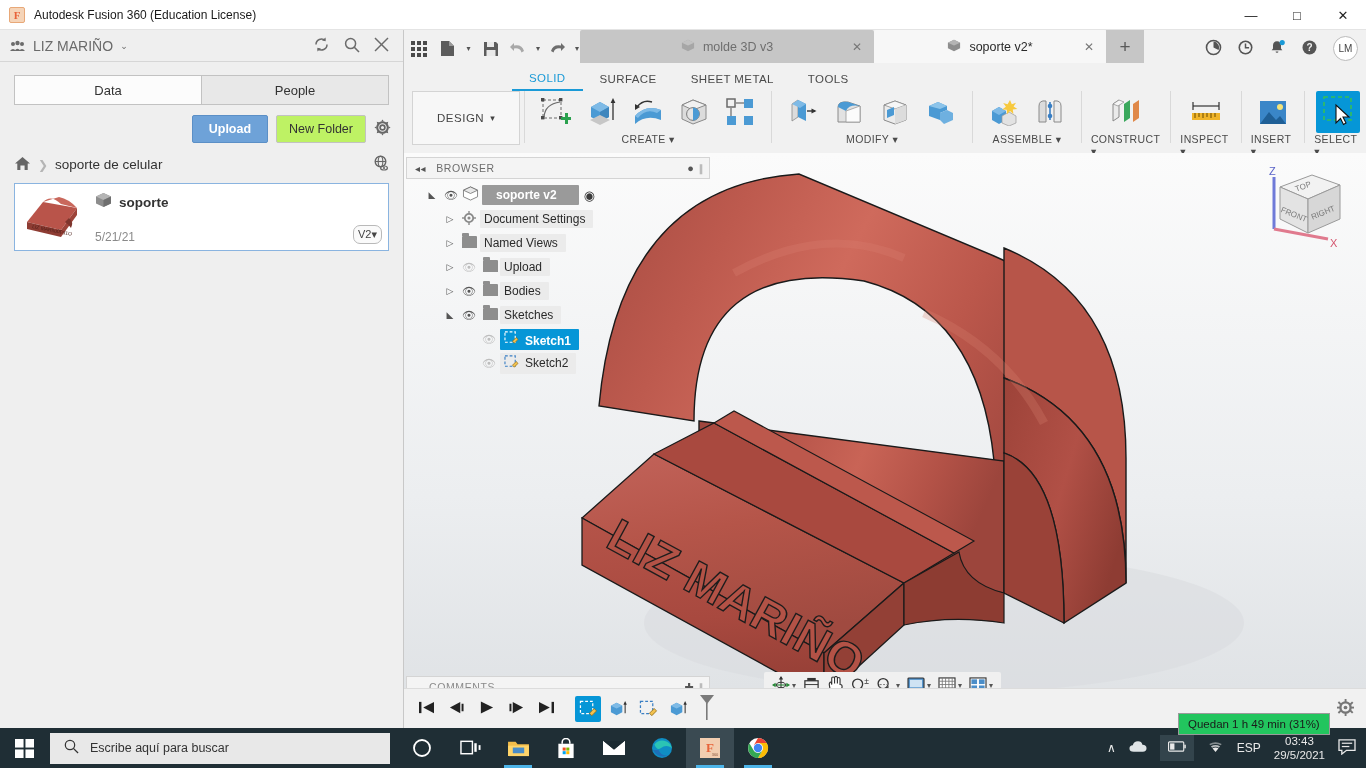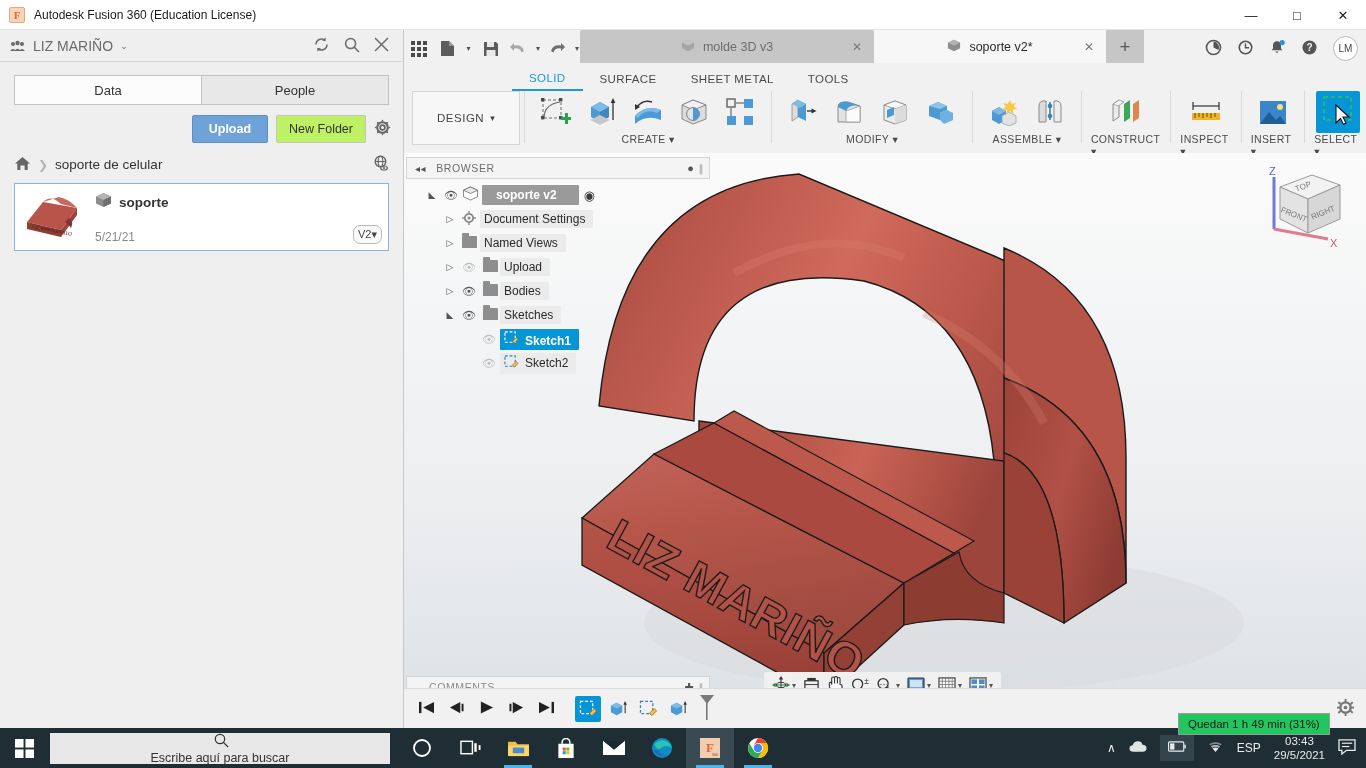--- a/index.html
+++ b/index.html
@@ -205,21 +205,21 @@
   }
 
   
   .taskbar {
     position: absolute; left: 0; bottom: 0; width: 1366px; height: 40px;
     background: #1f2e35; display: flex; align-items: center;
   }
   .startbtn { width: 48px; height: 40px; display: flex; align-items: center; justify-content: center; cursor: pointer; }
   .tb-search {
     width: 340px; height: 31px; background: #e8e8e8; display: flex; align-items: center;
-    margin-left: 2px; cursor: text; flex-direction: column;
+    margin-left: 2px; cursor: text;
   }
   .tb-search .mag { margin: 0 11px 0 14px; font-size: 14px; color: #333; }
   .tb-search .ph { font-size: 12.5px; color: #333; }
   .tb-apps { display: flex; align-items: center; margin-left: 8px; }
   .tbapp {
     width: 48px; height: 40px; display: flex; align-items: center; justify-content: center;
     position: relative; cursor: pointer;
   }
   .tbapp.active { background: #3a4a52; }
   .tbapp .underline { position: absolute; bottom: 0; left: 10px; width: 28px; height: 3px; background: #4cb4e8; }

